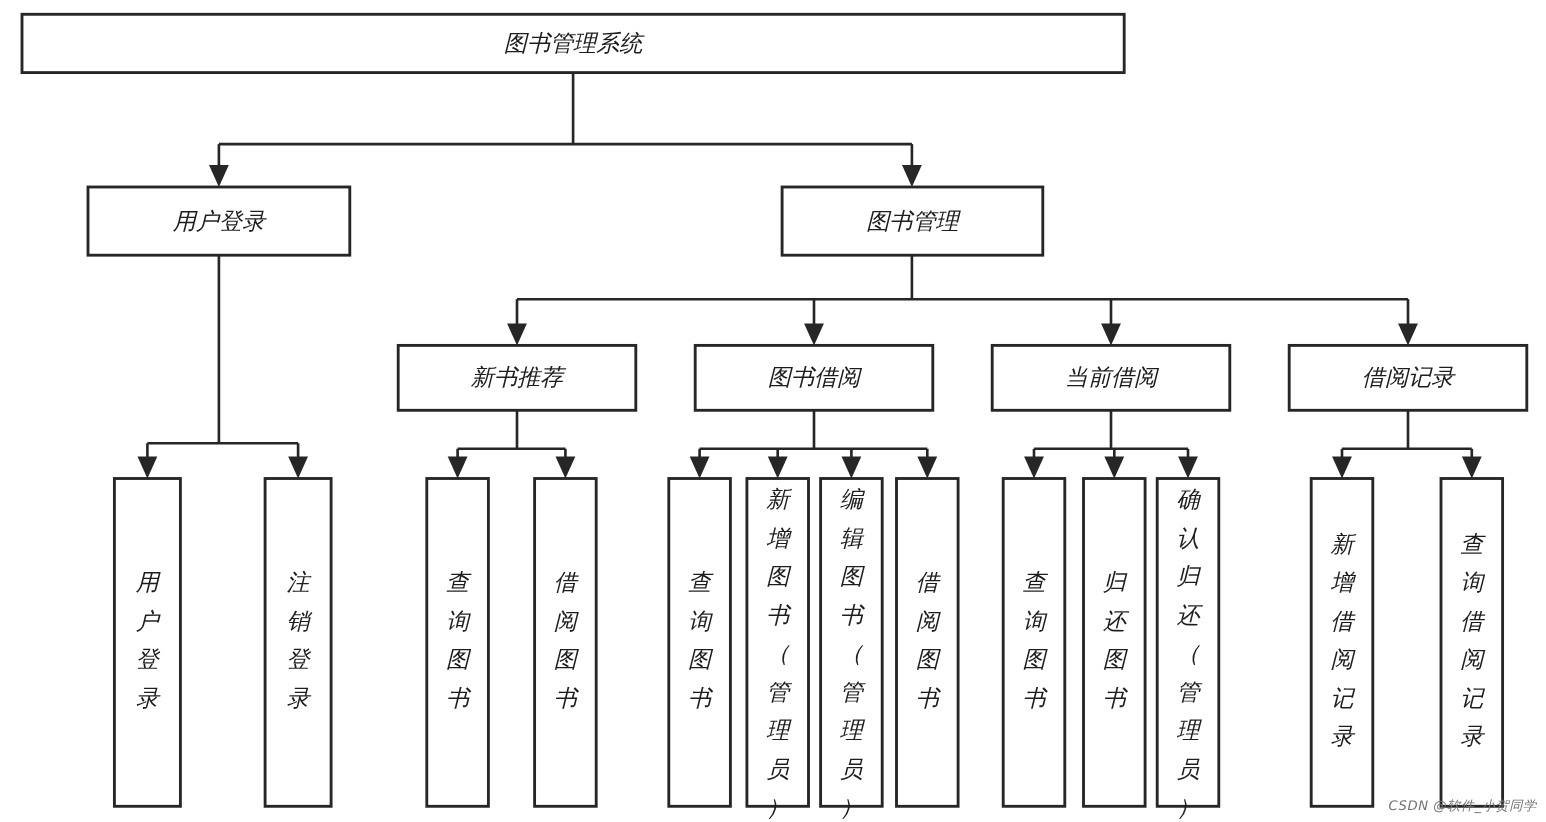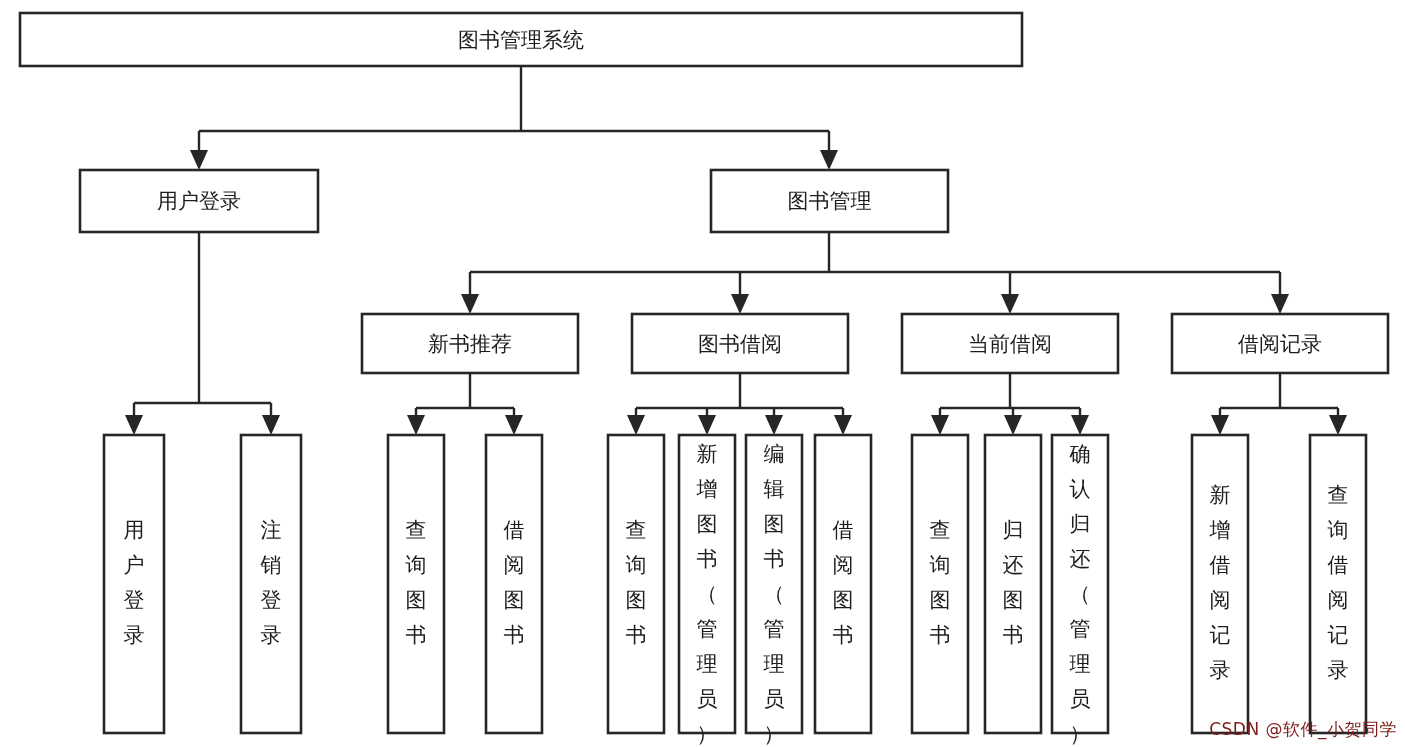--- a/index.html
+++ b/index.html
@@ -9,20 +9,21 @@
   }
   body {
     font-family: "DejaVu Sans", "Liberation Sans", sans-serif;
   }
   #diagram-root {
     position: relative;
     width: 1405px;
     height: 747px;
     background: #ffffff;
     overflow: hidden;
+    font-style: italic;
   }
   svg#flow {
     position: absolute;
     left: 0;
     top: 0;
     width: 1405px;
     height: 747px;
     display: block;
   }
   .node-box {
@@ -51,22 +52,22 @@
     font-family: "DejaVu Sans", "Liberation Sans", sans-serif;
     font-size: 21px;
     fill: #1d1d1d;
     text-anchor: middle;
   }
   .watermark {
     position: absolute;
     right: 8px;
     bottom: 6px;
     font-family: "DejaVu Sans", "Liberation Sans", sans-serif;
-    font-size: 17px;
-    color: #7f1d1d;
+    font-size: 12px;
+    color: #737373;
     letter-spacing: 0.5px;
     white-space: nowrap;
     user-select: none;
   }
 </style>
 </head>
 <body>
 
 <div id="diagram-root">
   <svg id="flow" viewBox="0 0 1405 747">

